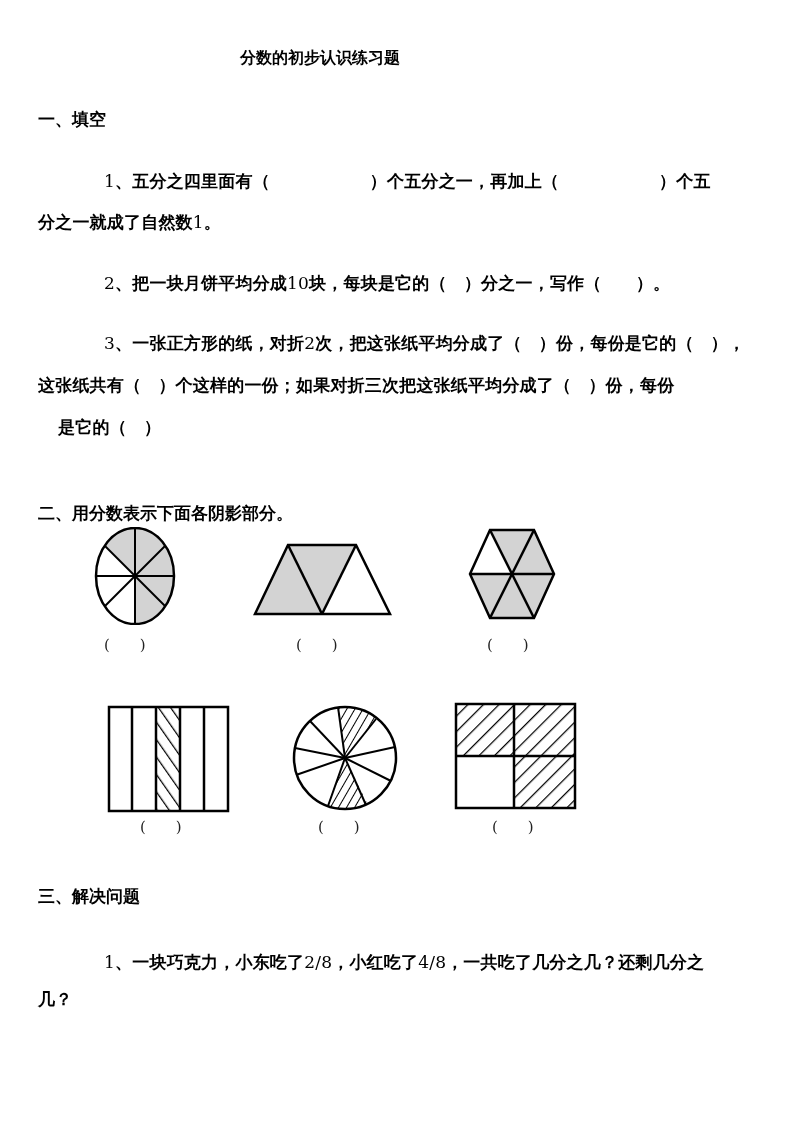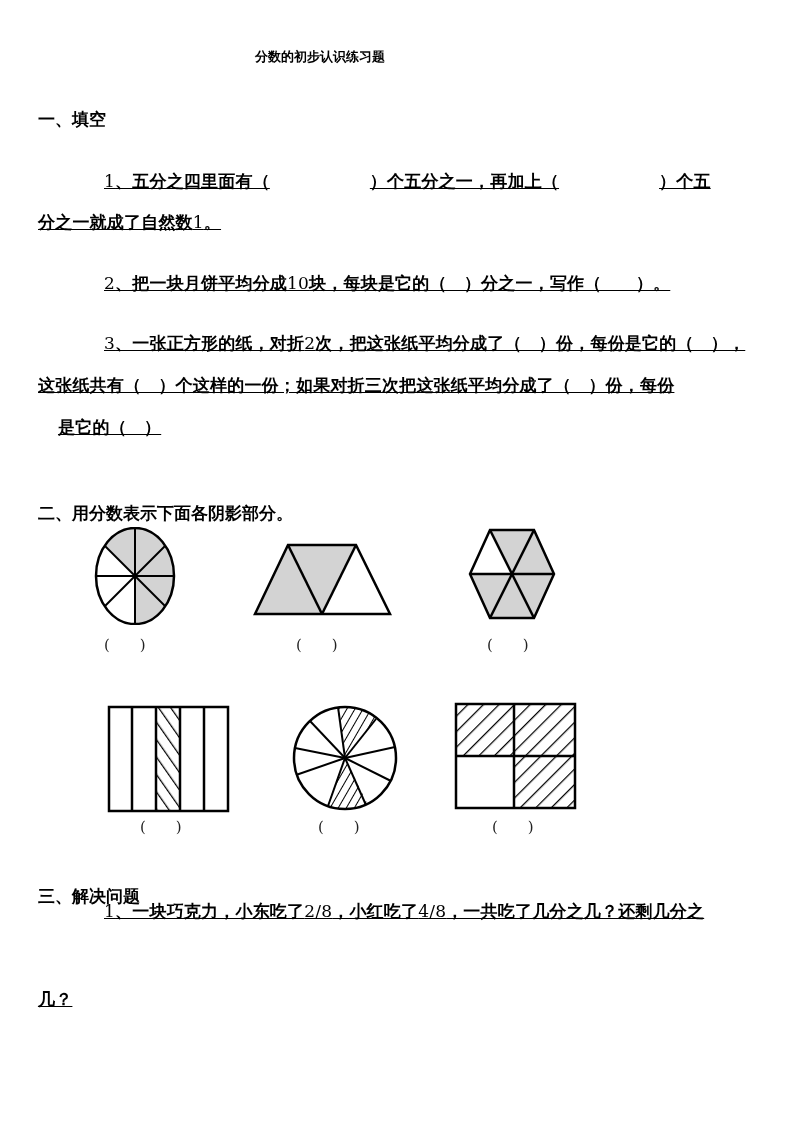--- a/index.html
+++ b/index.html
@@ -1,21 +1,21 @@
 <!DOCTYPE html>
 <html><head>
 <meta charset="utf-8">
 <style>
   html, body { margin:0; padding:0; background:#fff; }
   body { width:793px; height:1122px; position:relative; overflow:hidden;
          font-family:"DejaVu Sans", "Liberation Sans", sans-serif; color:#000; }
   .abs { position:absolute; white-space:nowrap; }
-  .title { left:0; width:640px; text-align:center; top:48px; font-size:13px; font-weight:bold; }
+  .title { left:0; width:640px; text-align:center; top:48px; font-size:16px; font-weight:bold; }
   .sec { left:38px; font-size:17px; font-weight:bold; }
-  .line { font-size:17px; font-weight:bold; letter-spacing:0.2px;text-decoration:underline; }
+  .line { font-size:17px; font-weight:bold; letter-spacing:0.2px; }
   .num { font-family:"DejaVu Serif","Liberation Serif",serif; font-weight:normal; }
   .paren { font-size:15px; font-family:"DejaVu Serif","Liberation Serif",serif; color:#222; }
   svg { position:absolute; }
 </style>
 </head>
 <body>
 
 <div class="abs title">分数的初步认识练习题</div>
 
 <div class="abs sec" style="top:108px;">一、填空</div>
@@ -147,16 +147,16 @@
   <g fill="none" stroke="#000" stroke-width="2.5">
     <rect x="2" y="2" width="119" height="104"></rect>
     <line x1="60" y1="2" x2="60" y2="106"></line>
     <line x1="2" y1="54" x2="121" y2="54"></line>
   </g>
 </svg>
 <div class="abs paren" style="left:492px; top:818px;">(　　)</div>
 
 <div class="abs sec" style="top:885px;">三、解决问题</div>
 
-<div class="abs line" style="left:104px; top:900px;">
+<div class="abs line" style="left:104px; top:951px;">
   <span class="num">1</span><span>、一块巧克力，小东吃了</span><span class="num">2/8</span><span>，小红吃了</span><span class="num">4/8</span><span>，一共吃了几分之几？还剩几分之</span>
 </div>
 <div class="abs line" style="left:38px; top:988px;">几？</div>
 
 </body></html>

